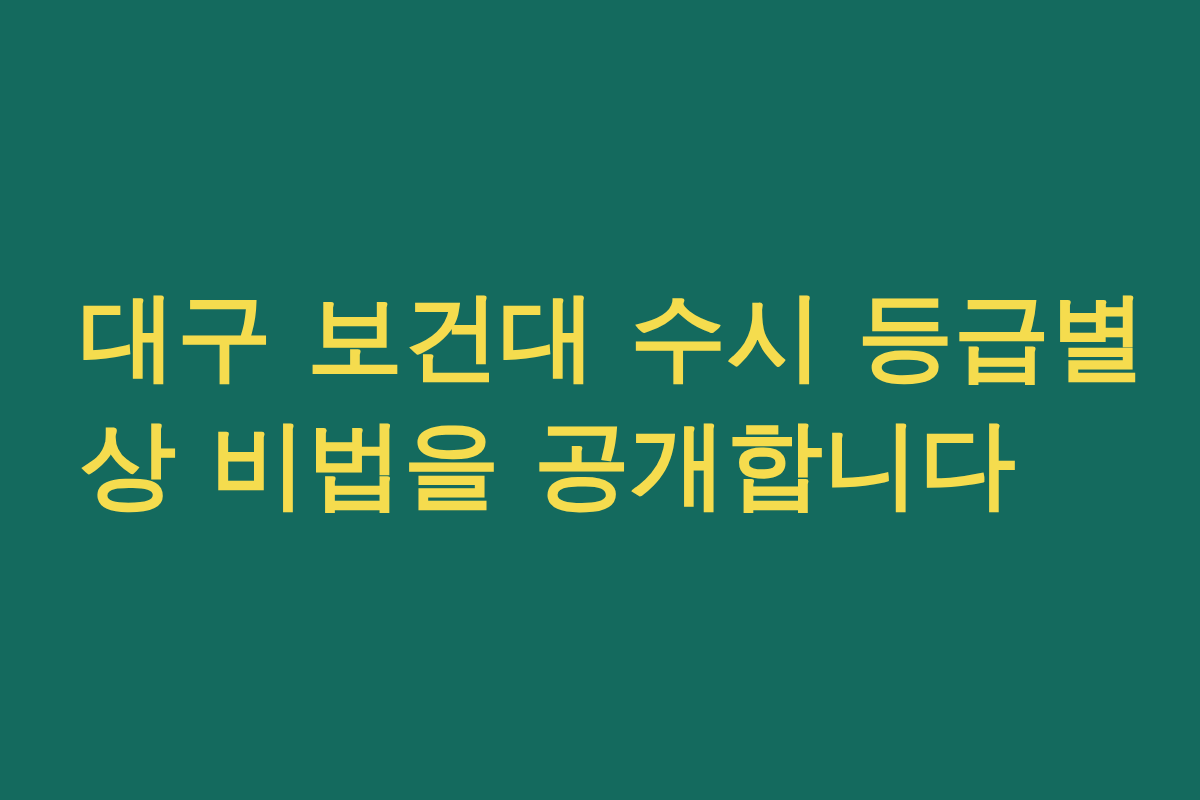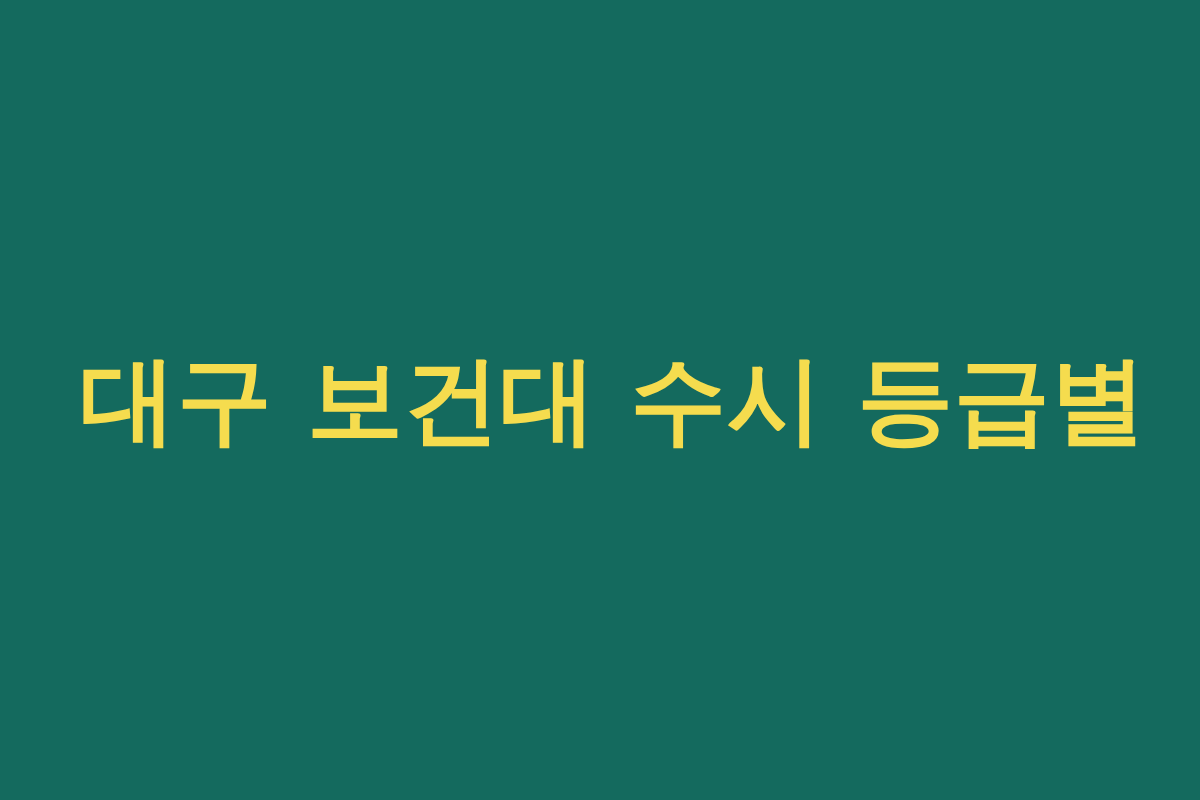--- a/index.html
+++ b/index.html
@@ -49,15 +49,16 @@
     filter: blur(0.15px);
   }
 </style>
 </head>
 <body>
 
 <div id="banner" style="background: rgb(20, 106, 94);">
 
   <h1 id="headline" style="color: rgb(245, 220, 78);">
     <span class="line">대구 보건대 수시 등급별</span>
+    <span class="line">상 비법을 공개합니다</span>
   </h1>
 
 </div>
 
 </body></html>

